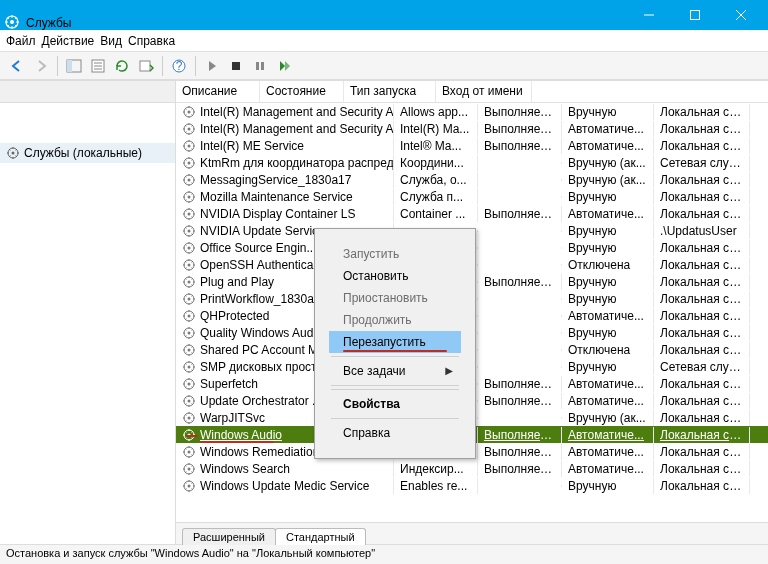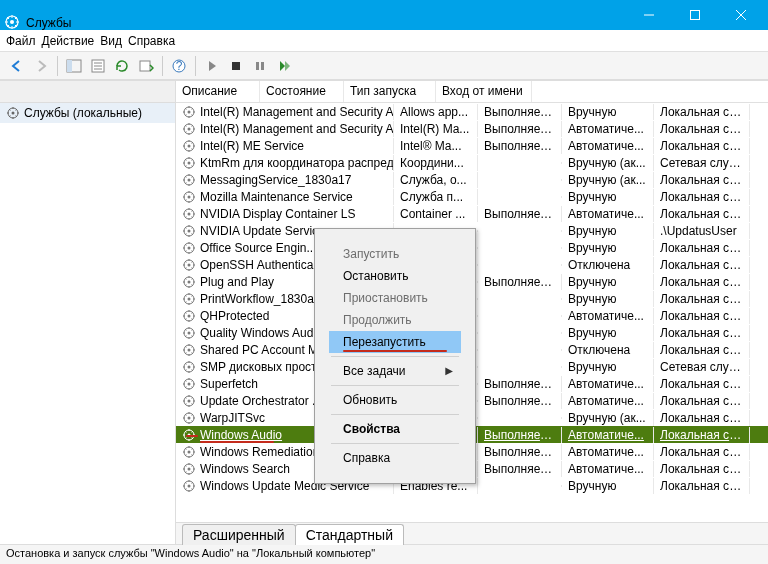--- a/index.html
+++ b/index.html
@@ -10,42 +10,42 @@
 .win-btns { display:flex; }
 .win-btn { width:46px; height:30px; display:flex; align-items:center; justify-content:center; color:#fff; }
 .menu-bar { height:22px; background:#fff; border-bottom:1px solid #e0e0e0; display:flex; align-items:center; padding:0 6px; gap:6px; }
 .menu-bar span { cursor:default; }
 .toolbar { height:28px; background:#f5f5f5; border-bottom:1px solid #ddd; display:flex; align-items:center; padding:0 6px; gap:2px; }
 .tb-btn { width:22px; height:22px; display:flex; align-items:center; justify-content:center; border:1px solid transparent; }
 .tb-sep { width:1px; height:20px; background:#ccc; margin:0 3px; }
 .main { display:flex; height:464px; border-top:1px solid #ddd; }
 .left-pane { width:176px; border-right:1px solid #ddd; background:#fff; }
 .left-head { height:22px; background:#f0f0f0; border-bottom:1px solid #ddd; }
-.left-item { display:flex; align-items:flex-end; gap:4px; padding:3px 6px; background:#e8f0f8; }
+.left-item { display:flex; align-items:flex-end; gap:4px; padding:3px 6px; background:#e8f0f8;margin-top:40px; }
 .right-pane { flex:1; display:flex; flex-direction:column; position:relative; }
 .col-headers { height:22px; display:flex; background:#fff; border-bottom:1px solid #e0e0e0; }
 .col { border-right:1px solid #e8e8e8; padding:3px 6px; overflow:hidden; white-space:nowrap; text-overflow:ellipsis; }
 .c-name { width:218px; display:flex; align-items:center; gap:4px; }
 .c-desc { width:84px; }
 .c-state { width:84px; }
 .c-startup { width:92px; }
 .c-logon { width:96px; }
 .col-headers .c-name { justify-content:space-between; }
 .sort-caret { font-size:9px; color:#555; }
 .rows { overflow:hidden; flex:1; }
 .row { height:17px; display:flex; align-items:center; }
 .row .col { padding:1px 6px; font-size:12px; }
 .row.selected { background:#4d7c0f; color:#fff;text-decoration:underline; }
 .gear { flex-shrink:0; }
 .underline-red { position:relative; }
 .underline-red::after { content:""; position:absolute; left:0; right:8px; bottom:-1px; height:2px; background:#c42b1c; border-radius:2px; }
 .sel-name { position:relative; }
 .sel-name::before { content:""; position:absolute; left:-14px; top:7px; width:12px; height:2px; background:#c42b1c; border-radius:2px; }
 .tabs { height:22px; border-top:1px solid #ddd; display:flex; align-items:flex-end; padding-left:6px; background:#f5f5f5; }
-.tab { border:1px solid #bbb; border-bottom:none; padding:2px 10px; background:#fff; margin-right:-1px; font-size:14px; border-radius:3px 3px 0 0; position:relative; top:1px; }
+.tab { border:1px solid #bbb; border-bottom:none; padding:2px 10px; background:#fff; margin-right:-1px; font-size:11px; border-radius:3px 3px 0 0; position:relative; top:1px; }
 .tab.active { background:#fff; z-index:2; }
 .tab:not(.active) { background:#f0f0f0; }
 .status-bar { height:20px; border-top:1px solid #ddd; padding:2px 6px; font-size:11px; background:#f5f5f5; }
 .context-menu { position:absolute; left:314px; top:228px; width:162px; background:#f0f0f0; border:1px solid #a0a0a0; box-shadow:2px 2px 4px rgba(0,0,0,0.25); z-index:100; padding:14px; }
 .cm-item { padding:4px 14px; color:#6d6d6d; position:relative; }
 .cm-item.enabled { color:#000; }
 .cm-item.hover { background:#90c8f6; }
 .cm-sep { height:1px; background:#d0d0d0; margin:3px 2px; }
 .cm-arrow { position:absolute; right:8px; top:5px; font-size:10px; color:#333; }
 .cm-underline::after { content:""; position:absolute; left:14px; right:14px; bottom:1px; height:2px; background:#c42b1c; border-radius:2px; }
@@ -560,18 +560,17 @@
 
 <div class="context-menu">
   <div class="cm-item">Запустить</div>
   <div class="cm-item enabled">Остановить</div>
   <div class="cm-item">Приостановить</div>
   <div class="cm-item">Продолжить</div>
   <div class="cm-item enabled hover cm-underline">Перезапустить</div>
   <div class="cm-sep"></div>
   <div class="cm-item enabled"><span>Все задачи</span><span class="cm-arrow">▶</span></div>
   <div class="cm-sep"></div>
-  <div class="cm-item enabled">Обновить</div>
   <div class="cm-sep"></div>
   <div class="cm-item enabled"><b>Свойства</b></div>
   <div class="cm-sep"></div>
   <div class="cm-item enabled">Справка</div>
 </div>
 
 </body></html>

